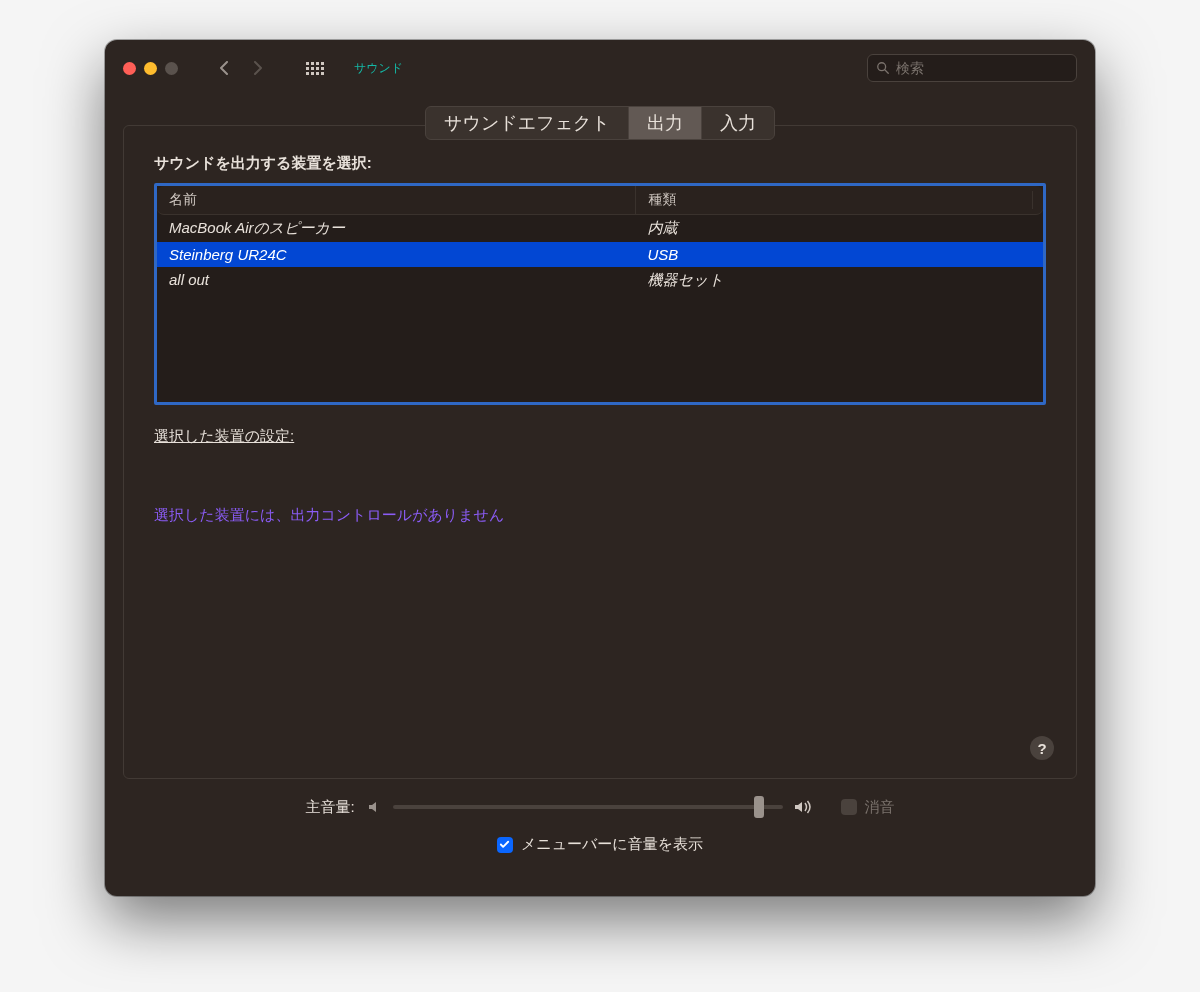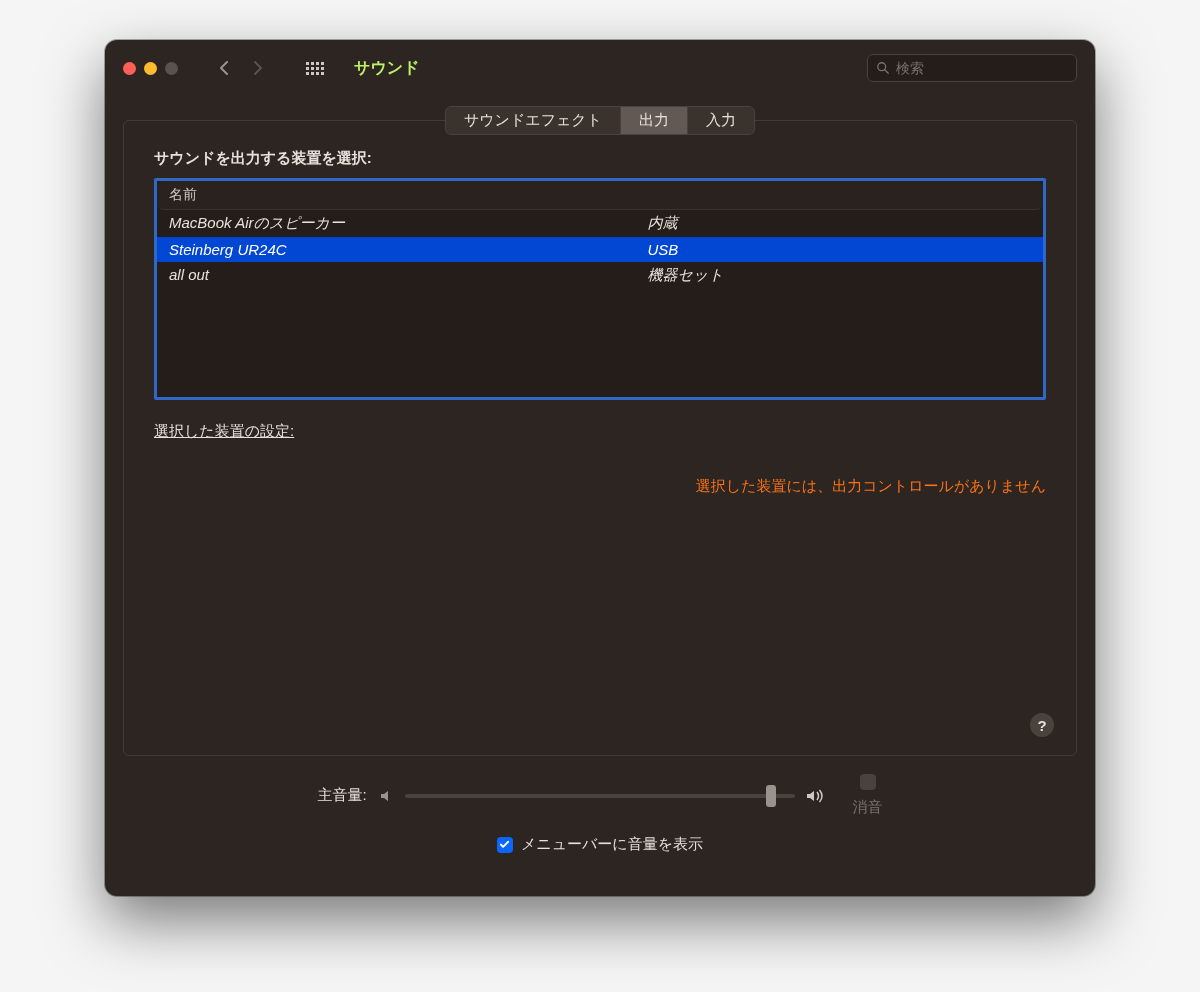--- a/index.html
+++ b/index.html
@@ -50,23 +50,23 @@
     cursor: pointer;
   }
   .grid-icon {
     display: grid;
     grid-template-columns: repeat(4, 3px);
     grid-template-rows: repeat(3, 3px);
     gap: 2px;
   }
   .grid-icon span { background: #cfc7c1; width: 3px; height: 3px; }
   .title {
-    color: #bef264;
-    font-size: 16px;
-    font-weight: 700;
+    color: #14b8a6;
+    font-size: 12px;
+    font-weight: 400;
     flex: 1;
   }
   .search {
     width: 210px; height: 28px;
     background: #241d1a;
     border: 1px solid #4a423d;
     border-radius: 6px;
     display: flex;
     align-items: center;
     padding: 0 8px;
@@ -97,21 +97,21 @@
   }
   .tabs {
     display: flex;
     background: #3a322d;
     border: 1px solid #4a423d;
     border-radius: 6px;
     overflow: hidden;
   }
   .tab {
     padding: 4px 18px;
-    font-size: 15px;
+    font-size: 18px;
     color: #e8e1da;
     cursor: pointer;
     border-right: 1px solid #4a423d;
   }
   .tab:last-child { border-right: none; }
   .tab.active { background: #625954; }
 
   .panel {
     border: 1px solid #423a35;
     border-radius: 6px;
@@ -166,24 +166,24 @@
   .row.selected { background: #0247d3; }
   .row.selected .td { color: #ffffff; }
 
   .settings-label {
     color: #e8e1da;
     font-size: 15px;
     margin-top: 22px;
     text-decoration: underline;
   }
   .no-controls {
-    text-align: right;
-    color: #f97316;
+    text-align: left;
+    color: #8b5cf6;
     font-size: 15px;
-    margin-top: 36px;
+    margin-top: 60px;
   }
   .help-btn {
     position: absolute;
     right: 22px;
     bottom: 18px;
     width: 24px; height: 24px;
     border-radius: 50%;
     background: #4a423d;
     color: #e8e1da;
     display: flex;
@@ -229,21 +229,20 @@
     transform: translateX(-50%);
     width: 10px; height: 22px;
     background: #9a928c;
     border-radius: 3px;
   }
   .mute-check {
     display: flex;
     align-items: center;
     gap: 8px;
     margin-left: 14px;
-    flex-direction: column;
   }
   .checkbox {
     width: 16px; height: 16px;
     border-radius: 4px;
     background: #4a423d;
     display: flex;
     align-items: center;
     justify-content: center;
   }
   .checkbox.checked { background: #0a66ff; }
@@ -315,20 +314,21 @@
         <div class="tab">入力</div>
       </div>
     </div>
 
     <div class="panel">
       <div class="section-label">サウンドを出力する装置を選択:</div>
 
       <div class="device-table">
         <div class="thead">
           <div class="th col-name">名前</div>
+          <div class="th col-type">種類</div>
         </div>
         <div class="tbody" id="device-tbody">
             <div class="row">
               <div class="td col-name">MacBook Airのスピーカー</div>
               <div class="td col-type">内蔵</div>
             </div>
             <div class="row selected">
               <div class="td col-name">Steinberg UR24C</div>
               <div class="td col-type">USB</div>
             </div>

